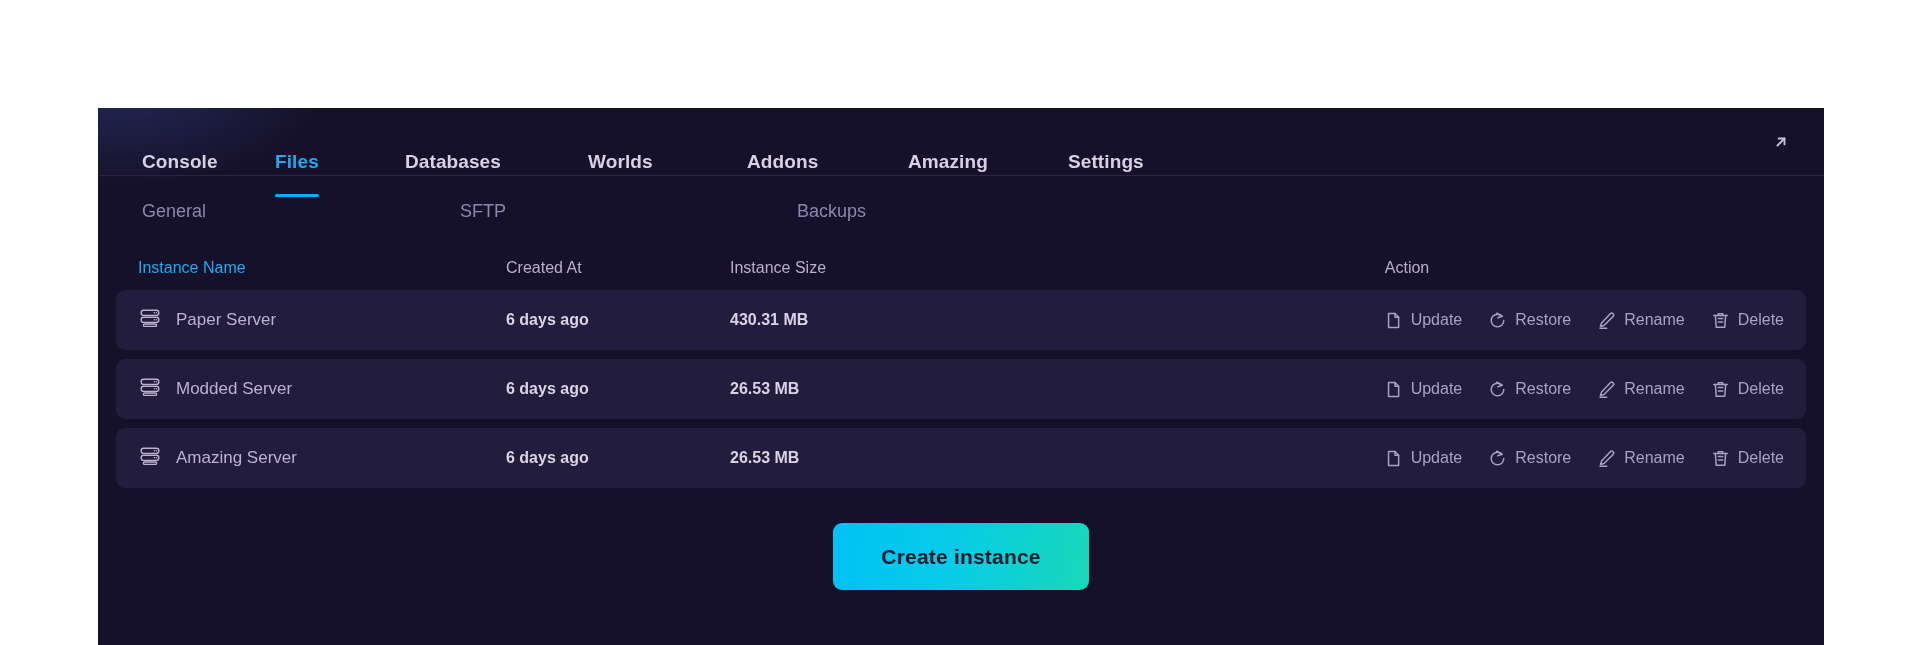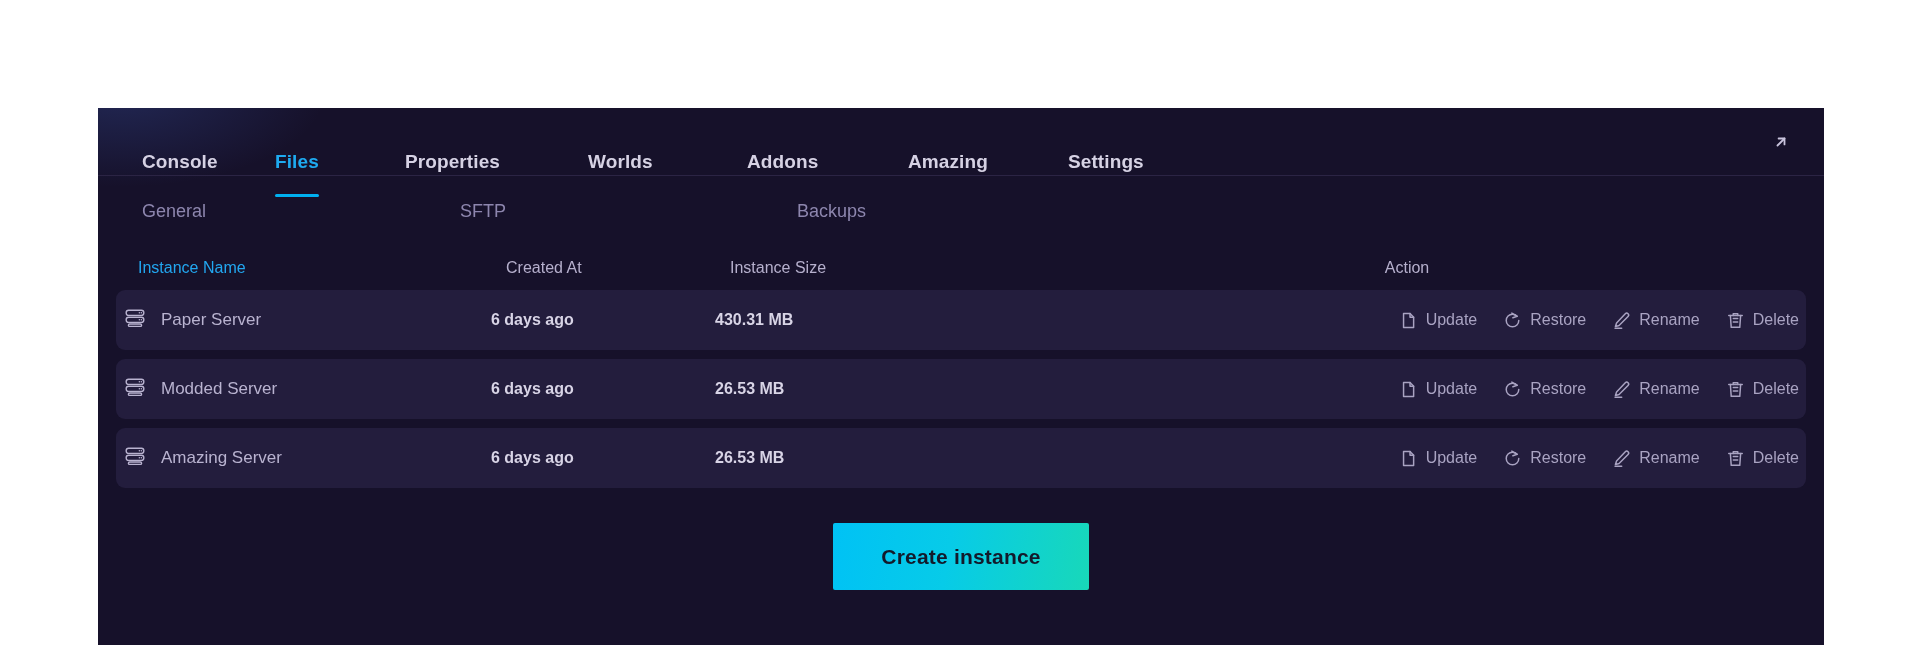--- a/index.html
+++ b/index.html
@@ -119,21 +119,21 @@
   .col-name   { width: 368px; flex: none; }
   .col-date   { width: 224px; flex: none; }
   .col-size   { width: 300px; flex: none; }
   .col-action { flex: 1; text-align: center; }
 
   .row {
     display: flex;
     align-items: center;
     height: 60px;
     margin-bottom: 9px;
-    padding: 0 7px;
+    padding: 0 22px;
     background: #231d3d;
     border-radius: 9px;
   }
 
   .cell-name {
     display: flex;
     align-items: center;
     gap: 14px;
     color: #b9b3d0;
     font-size: 17px;
@@ -166,40 +166,40 @@
   
   .btn-wrap {
     display: flex;
     justify-content: center;
     margin-top: 35px;
   }
   .btn-create {
     width: 256px;
     height: 67px;
     border: none;
-    border-radius: 2px;
+    border-radius: 9px;
     background: linear-gradient(100deg, #00c2f5 0%, #07cbe8 45%, #18d8b9 100%);
     color: #131a2b;
     font-family: "Liberation Sans", sans-serif;
     font-size: 21px;
     font-weight: 700;
     letter-spacing: 0.2px;
     cursor: pointer;
   }
 </style>
 </head>
 <body>
 
 <div id="panel">
 
   <div class="tabbar-primary">
     <div id="primary-tabs-host" style="position:relative;width:100%;height:68px;margin-top:40px;">
         <div class="ptab" style="position: absolute; left: 22px; top: 0px;">Console</div>
         <div class="ptab active" style="position: absolute; left: 155px; top: 0px;">Files</div>
-        <div class="ptab" style="position: absolute; left: 285px; top: 0px;">Properties</div>
+        <div class="ptab" style="position: absolute; left: 285px; top: 0px;">Databases</div>
         <div class="ptab" style="position: absolute; left: 468px; top: 0px;">Worlds</div>
         <div class="ptab" style="position: absolute; left: 627px; top: 0px;">Addons</div>
         <div class="ptab" style="position: absolute; left: 788px; top: 0px;">Amazing</div>
         <div class="ptab" style="position: absolute; left: 948px; top: 0px;">Settings</div>
       </div>
     <div class="ext-link">
       <svg width="20" height="20" viewBox="0 0 20 20" fill="none" stroke="#c9c4dd" stroke-width="1.8" stroke-linecap="round" stroke-linejoin="round">
         <path d="M6.5 13.5 L13.5 6.5"></path>
         <path d="M7.6 6.5 L13.5 6.5 L13.5 12.4"></path>
       </svg>

